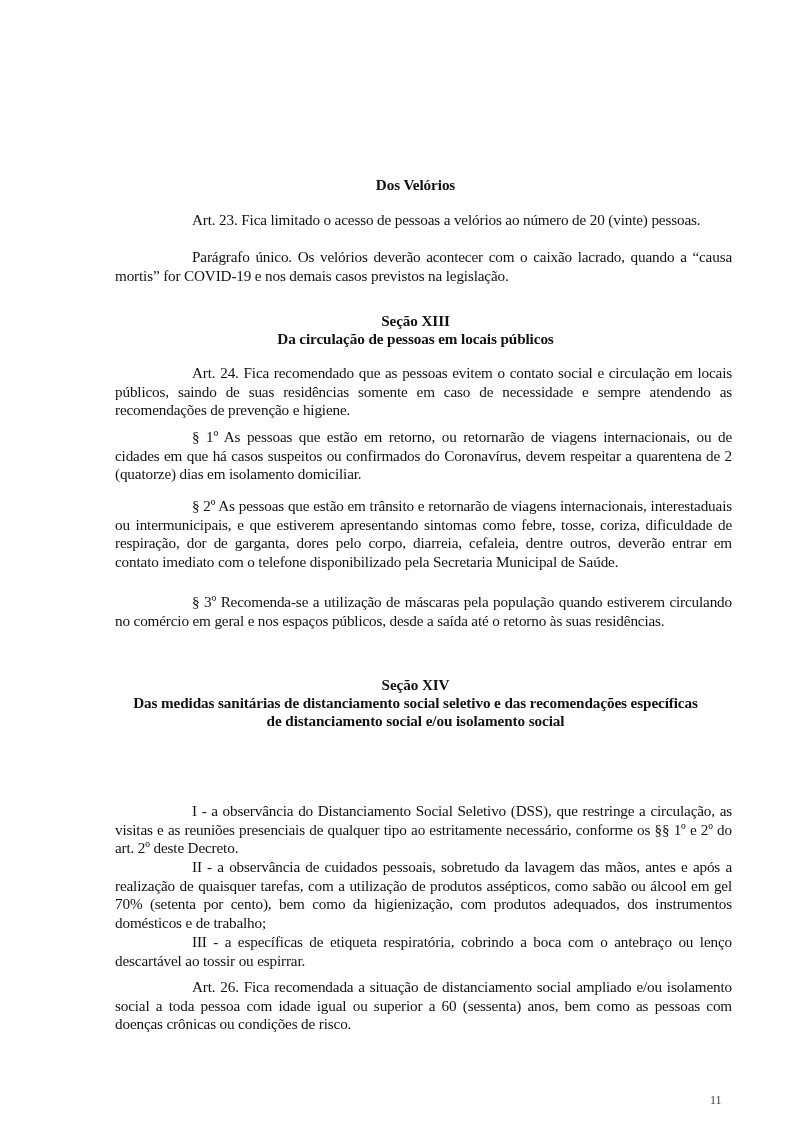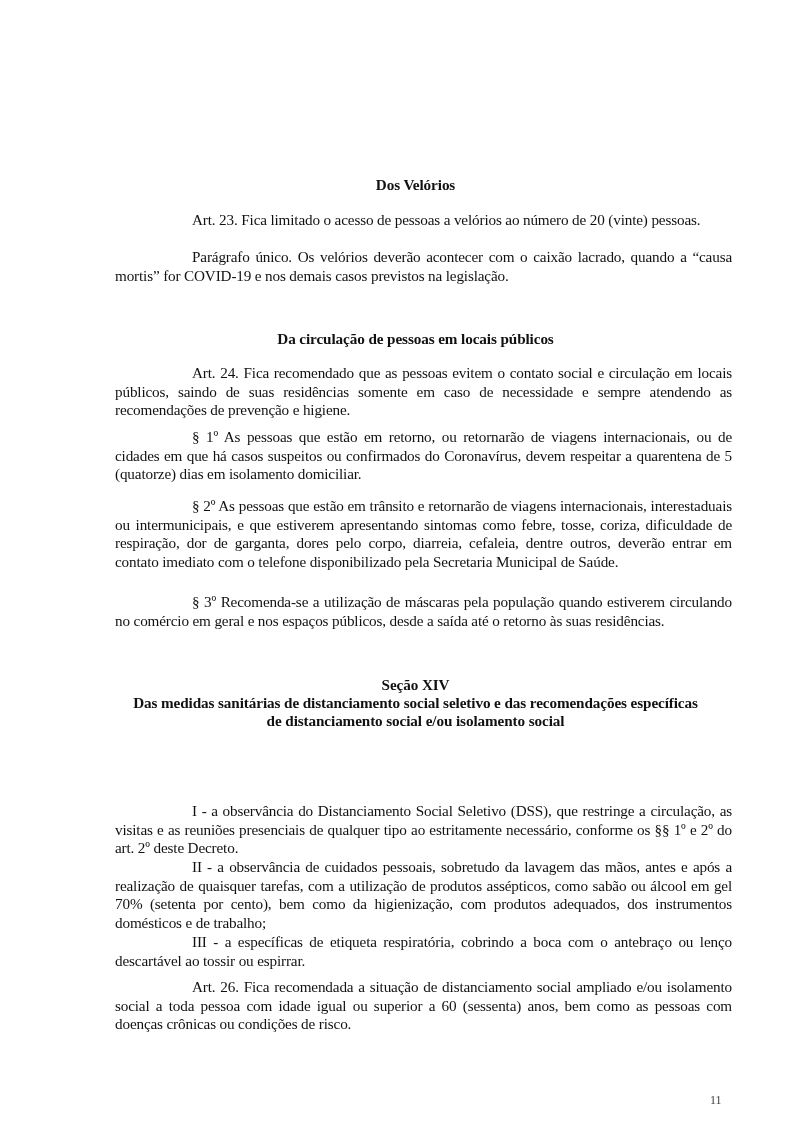--- a/index.html
+++ b/index.html
@@ -54,23 +54,24 @@
   </style>
 </head>
 <body>
 
 <div class="page">
 
   <div class="heading" style="top:176px;">Dos Velórios</div>
   <p class="para" style="top:203px;">Art. 23. Fica limitado o acesso de pessoas a velórios ao número de 20 (vinte) pessoas.</p>
   <p class="para" style="top:240px;">Parágrafo único. Os velórios deverão acontecer com o caixão lacrado, quando a “causa mortis” for COVID-19 e nos demais casos previstos na legislação.</p>
 
+  <div class="heading" style="top:312px;">Seção XIII</div>
   <div class="heading" style="top:330px;">Da circulação de pessoas em locais públicos</div>
   <p class="para" style="top:356px;">Art. 24. Fica recomendado que as pessoas evitem o contato social e circulação em locais públicos, saindo de suas residências somente em caso de necessidade e sempre atendendo as recomendações de prevenção e higiene.</p>
-  <p class="para" style="top:420px;">§ 1º As pessoas que estão em retorno, ou retornarão de viagens internacionais, ou de cidades em que há casos suspeitos ou confirmados do Coronavírus, devem respeitar a quarentena de 5 (quatorze) dias em isolamento domiciliar.</p>
+  <p class="para" style="top:420px;">§ 1º As pessoas que estão em retorno, ou retornarão de viagens internacionais, ou de cidades em que há casos suspeitos ou confirmados do Coronavírus, devem respeitar a quarentena de 2 (quatorze) dias em isolamento domiciliar.</p>
   <p class="para" style="top:489px;">§ 2º As pessoas que estão em trânsito e retornarão de viagens internacionais, interestaduais ou intermunicipais, e que estiverem apresentando sintomas como febre, tosse, coriza, dificuldade de respiração, dor de garganta, dores pelo corpo, diarreia, cefaleia, dentre outros, deverão entrar em contato imediato com o telefone disponibilizado pela Secretaria Municipal de Saúde.</p>
   <p class="para" style="top:585px;">§ 3º Recomenda-se a utilização de máscaras pela população quando estiverem circulando no comércio em geral e nos espaços públicos, desde a saída até o retorno às suas residências.</p>
 
   <div class="heading" style="top:676px;">Seção XIV</div>
   <div class="heading" style="top:694px;">Das medidas sanitárias de distanciamento social seletivo e das recomendações específicas</div>
   <div class="heading" style="top:712px;">de distanciamento social e/ou isolamento social</div>
   <p class="para" style="top:794px;">I - a observância do Distanciamento Social Seletivo (DSS), que restringe a circulação, as visitas e as reuniões presenciais de qualquer tipo ao estritamente necessário, conforme os §§ 1º e 2º do art. 2º deste Decreto.</p>
   <p class="para" style="top:850px;">II - a observância de cuidados pessoais, sobretudo da lavagem das mãos, antes e após a realização de quaisquer tarefas, com a utilização de produtos assépticos, como sabão ou álcool em gel 70% (setenta por cento), bem como da higienização, com produtos adequados, dos instrumentos domésticos e de trabalho;</p>
   <p class="para" style="top:925px;">III - a específicas de etiqueta respiratória, cobrindo a boca com o antebraço ou lenço descartável ao tossir ou espirrar.</p>
   <p class="para" style="top:970px;">Art. 26. Fica recomendada a situação de distanciamento social ampliado e/ou isolamento social a toda pessoa com idade igual ou superior a 60 (sessenta) anos, bem como as pessoas com doenças crônicas ou condições de risco.</p>

